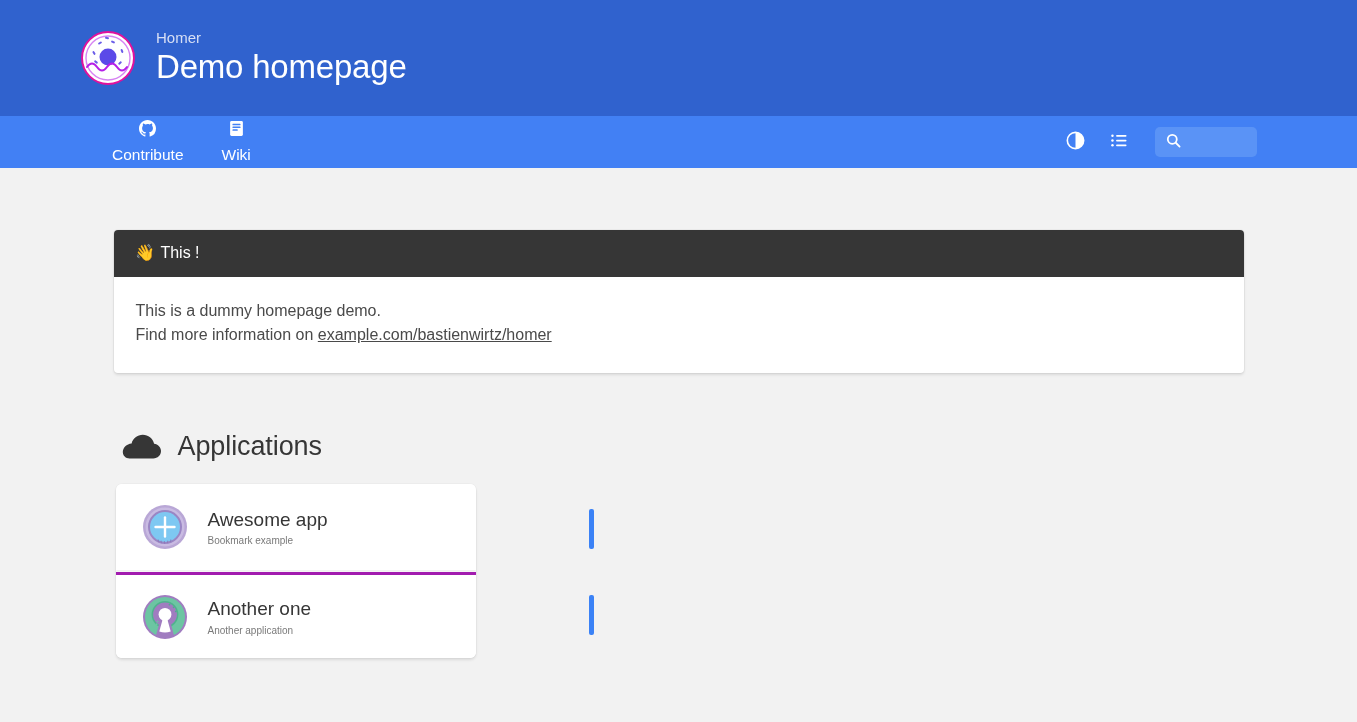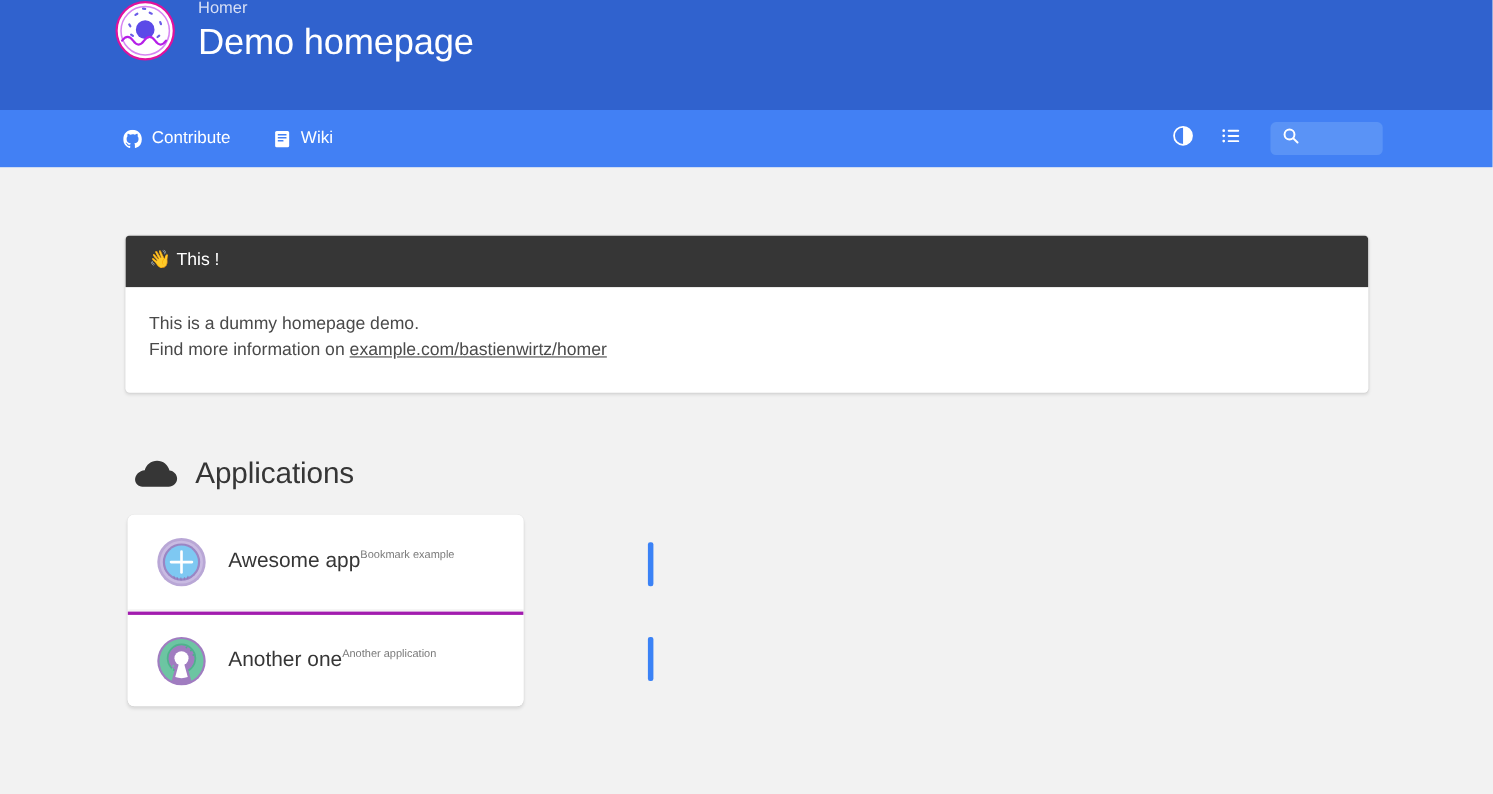--- a/index.html
+++ b/index.html
@@ -6,25 +6,25 @@
   html, body {
     width: 1357px;
     height: 722px;
     background: #f2f2f2;
     font-family: "Liberation Sans", sans-serif;
     overflow: hidden;
   }
 
   
   .header {
-    height: 100px;
+    height: 116px;
     background: #3062ce;
     display: flex;
-    align-items: flex-start;
-    padding-left: 104px;
+    align-items: center;
+    padding-left: 80px;
   }
   .logo-wrap {
     width: 56px;
     height: 56px;
     flex: 0 0 56px;
     margin-right: 20px;
     display: flex;
     align-items: center;
     justify-content: center;
   }
@@ -59,20 +59,21 @@
     display: flex;
     align-items: center;
     gap: 9px;
     padding: 6px 12px;
     color: #ffffff;
     font-size: 15.5px;
     text-decoration: none;
     border-radius: 4px;
     cursor: pointer;
     white-space: nowrap;
+    flex-direction: column;
   }
   .nav-icon { width: 17px; height: 17px; display: flex; align-items: center; justify-content: center; }
   .nav-icon svg { display: block; }
 
   .nav-btn {
     width: 44px;
     height: 40px;
     display: flex;
     align-items: center;
     justify-content: center;
@@ -194,21 +195,21 @@
   .app-icon {
     width: 46px;
     height: 46px;
     flex: 0 0 46px;
     margin-right: 20px;
     display: flex;
     align-items: center;
     justify-content: center;
   }
   .app-icon svg { display: block; }
-  .app-text { display: flex; justify-content: center; }
+  .app-text { display: flex; flex-direction: column; justify-content: center; }
   .app-name {
     font-size: 19px;
     color: #363636;
     line-height: 1.3;
     margin-bottom: 2px;
     font-weight: 400;
   }
   .app-sub {
     font-size: 10px;
     color: #7a7a7a;

